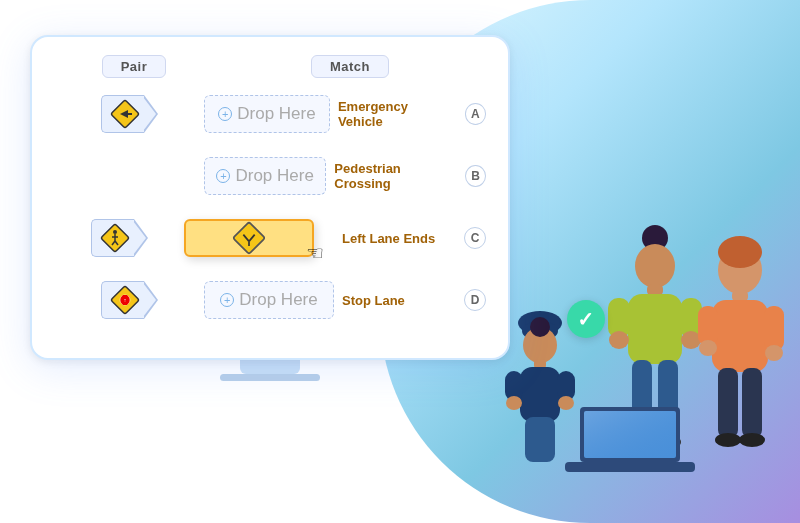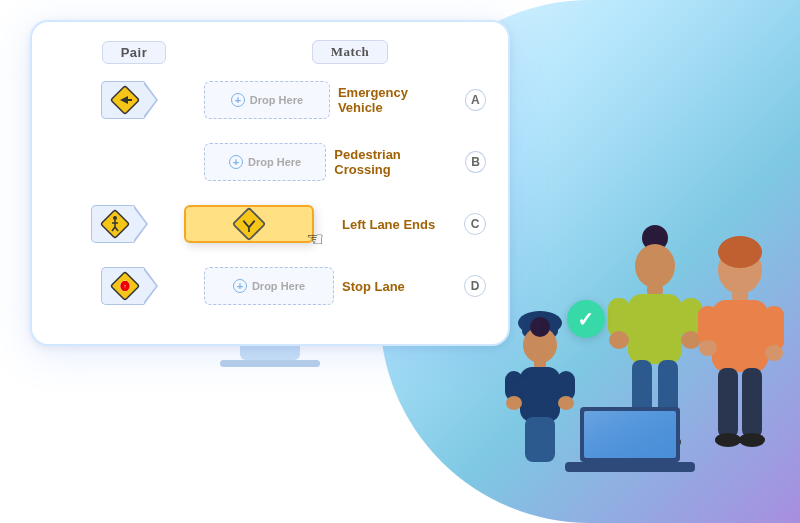--- a/index.html
+++ b/index.html
@@ -21,21 +21,21 @@
       height: 523px;
       background: linear-gradient(135deg, #e0f7ff 0%, #b3e5fc 30%, #7ec8e3 60%, #a78ee0 100%);
       border-radius: 50% 0 0 50% / 40% 0 0 40%;
       z-index: 0;
     }
 
     
     .monitor-wrapper {
       position: absolute;
       left: 30px;
-      top: 20px;
+      top: 35px;
       z-index: 10;
     }
 
     .monitor {
       width: 480px;
       background: #fff;
       border-radius: 18px;
       box-shadow: 0 8px 40px rgba(100,150,255,0.18), 0 2px 8px rgba(0,0,0,0.08);
       border: 2px solid #d0e8ff;
       padding: 18px 22px 22px;
@@ -69,21 +69,20 @@
       width: 160px;
       display: flex;
       align-items: center;
       justify-content: center;
     }
     .col-match {
       flex: 1;
       display: flex;
       align-items: flex-end;
       justify-content: center;
-      font-family: Liberation Serif, serif;
     }
     .header-badge {
       background: #f0f4ff;
       border: 1px solid #d0d8f0;
       border-radius: 6px;
       padding: 3px 18px;
       font-size: 13px;
       font-weight: 600;
       color: #555;
       letter-spacing: 0.5px;
@@ -152,23 +151,22 @@
     .drop-zone {
       width: 130px;
       height: 38px;
       border: 1.5px dashed #b0c4e8;
       border-radius: 6px;
       background: #f5f8ff;
       display: flex;
       align-items: center;
       justify-content: center;
       gap: 5px;
-      font-size: 11px;
+      font-size: 17px;
       color: #aaa;
-      font-weight: bold;
     }
     .drop-icon {
       width: 14px;
       height: 14px;
       border-radius: 50%;
       border: 1.5px solid #7bb3e8;
       display: flex;
       align-items: center;
       justify-content: center;
     }

